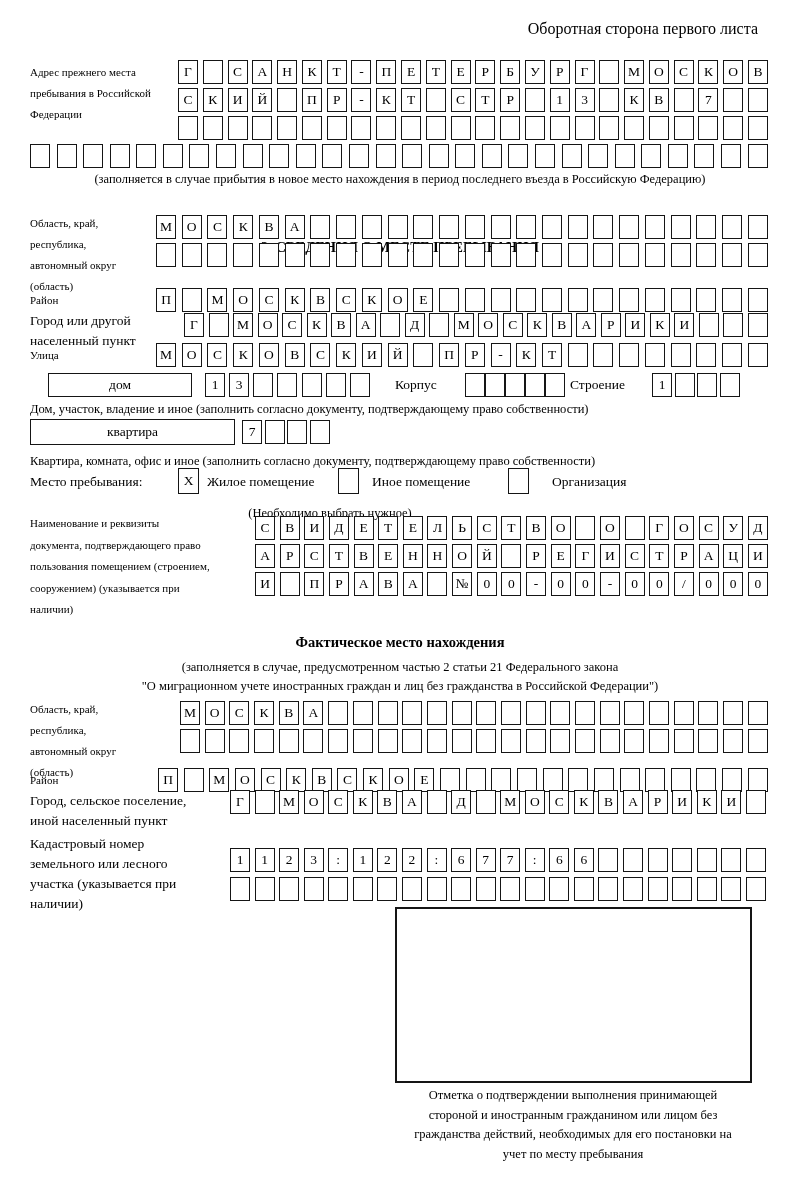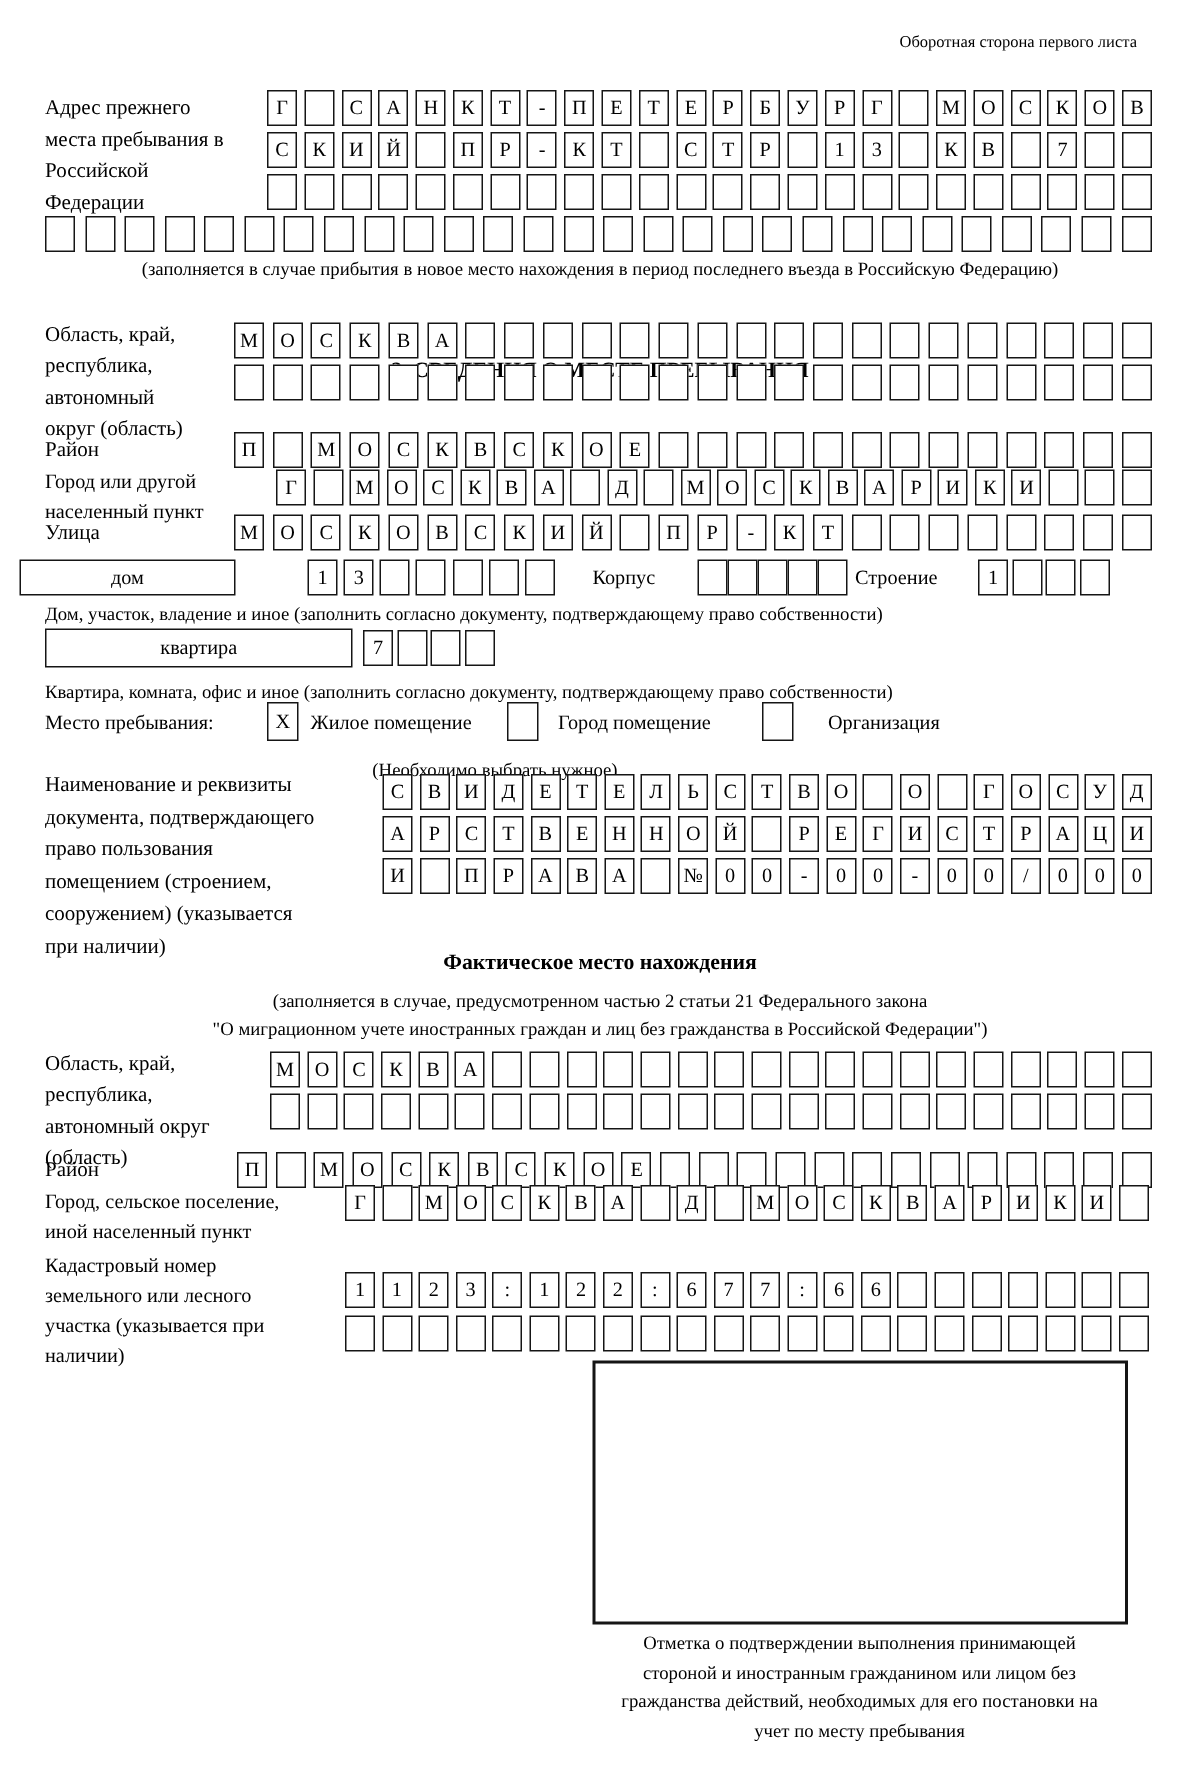--- a/index.html
+++ b/index.html
@@ -1,38 +1,38 @@
 <!DOCTYPE html>
 <html><head>
 <meta charset="utf-8">
 <style>
   html,body{margin:0;padding:0;background:#fff;}
   .page{position:relative;width:800px;height:1180px;background:#fff;color:#000;
         font-family:"Liberation Serif", "DejaVu Serif", serif;overflow:hidden;}
-  .lbl{position:absolute;font-size:14px;line-height:21px;}
+  .lbl{position:absolute;font-size:11px;line-height:21px;}
   .lbl2{position:absolute;font-size:13.5px;line-height:20px;}
   .note{position:absolute;font-size:12.5px;line-height:19px;}
   .center{left:0;right:0;text-align:center;}
   .title{position:absolute;left:0;right:0;text-align:center;font-weight:bold;font-size:14.5px;}
   .cellrow{position:absolute;display:flex;justify-content:space-between;height:24px;}
   .cell{flex:none;width:20px;height:24px;border:1.6px solid #151515;box-sizing:border-box;
         display:flex;align-items:center;justify-content:center;font-size:13.5px;background:#fff;}
   .wide-box{position:absolute;border:1.6px solid #151515;box-sizing:border-box;background:#fff;
         display:flex;align-items:center;justify-content:center;font-size:13.5px;}
   .checkbox{position:absolute;width:21px;height:26px;border:1.6px solid #151515;box-sizing:border-box;
         display:flex;align-items:center;justify-content:center;font-size:13.5px;background:#fff;}
   .inline-lbl{position:absolute;font-size:13.5px;}
   .stamp-box{position:absolute;border:2px solid #151515;box-sizing:border-box;background:#fff;}
 </style>
 </head>
 <body>
 
 <div class="page">
 
-  <div class="lbl" style="top:18px;right:42px;font-size:11px;">Оборотная сторона первого листа</div>
+  <div class="lbl" style="top:18px;right:42px;font-size:16px;">Оборотная сторона первого листа</div>
 
   <div class="lbl" style="left:30px;top:62px;width:122px;">Адрес прежнего места пребывания в Российской Федерации</div>
   <div class="cellrow" style="left:178px;top:60px;width:590px;">
       <span class="cell">Г</span>
       <span class="cell"></span>
       <span class="cell">С</span>
       <span class="cell">А</span>
       <span class="cell">Н</span>
       <span class="cell">К</span>
       <span class="cell">Т</span>
@@ -271,21 +271,21 @@
       <span class="cell"></span>
       <span class="cell"></span>
       <span class="cell"></span>
       <span class="cell"></span>
       <span class="cell"></span>
       <span class="cell"></span>
       <span class="cell"></span>
       <span class="cell"></span>
     </div>
 
-  <div class="wide-box" style="left:13px;top:373px;width:144px;height:24px;">дом</div>
+  <div class="wide-box" style="left:48px;top:373px;width:144px;height:24px;">дом</div>
   <div class="cellrow" style="left:205px;top:373px;width:165px;">
       <span class="cell">1</span>
       <span class="cell">3</span>
       <span class="cell"></span>
       <span class="cell"></span>
       <span class="cell"></span>
       <span class="cell"></span>
       <span class="cell"></span>
     </div>
   <div class="inline-lbl" style="left:395px;top:377px;">Корпус</div>
@@ -311,21 +311,21 @@
       <span class="cell"></span>
       <span class="cell"></span>
       <span class="cell"></span>
     </div>
   <div class="note" style="left:30px;top:452px;">Квартира, комната, офис и иное (заполнить согласно документу, подтверждающему право собственности)</div>
 
   <div class="inline-lbl" style="left:30px;top:474px;">Место пребывания:</div>
   <div class="checkbox" style="left:178px;top:468px;">X</div>
   <div class="inline-lbl" style="left:207px;top:474px;">Жилое помещение</div>
   <div class="checkbox" style="left:338px;top:468px;"></div>
-  <div class="inline-lbl" style="left:372px;top:474px;">Город помещение</div>
+  <div class="inline-lbl" style="left:372px;top:474px;">Иное помещение</div>
   <div class="checkbox" style="left:508px;top:468px;"></div>
   <div class="inline-lbl" style="left:552px;top:474px;">Организация</div>
   <div class="note" style="left:180px;top:504px;width:300px;text-align:center;">(Необходимо выбрать нужное)</div>
 
   <div class="lbl" style="left:30px;top:513px;width:182px;line-height:21.5px;">Наименование и реквизиты документа, подтверждающего право пользования помещением (строением, сооружением) (указывается при наличии)</div>
   <div class="cellrow" style="left:255px;top:516px;width:513px;">
       <span class="cell">С</span>
       <span class="cell">В</span>
       <span class="cell">И</span>
       <span class="cell">Д</span>

